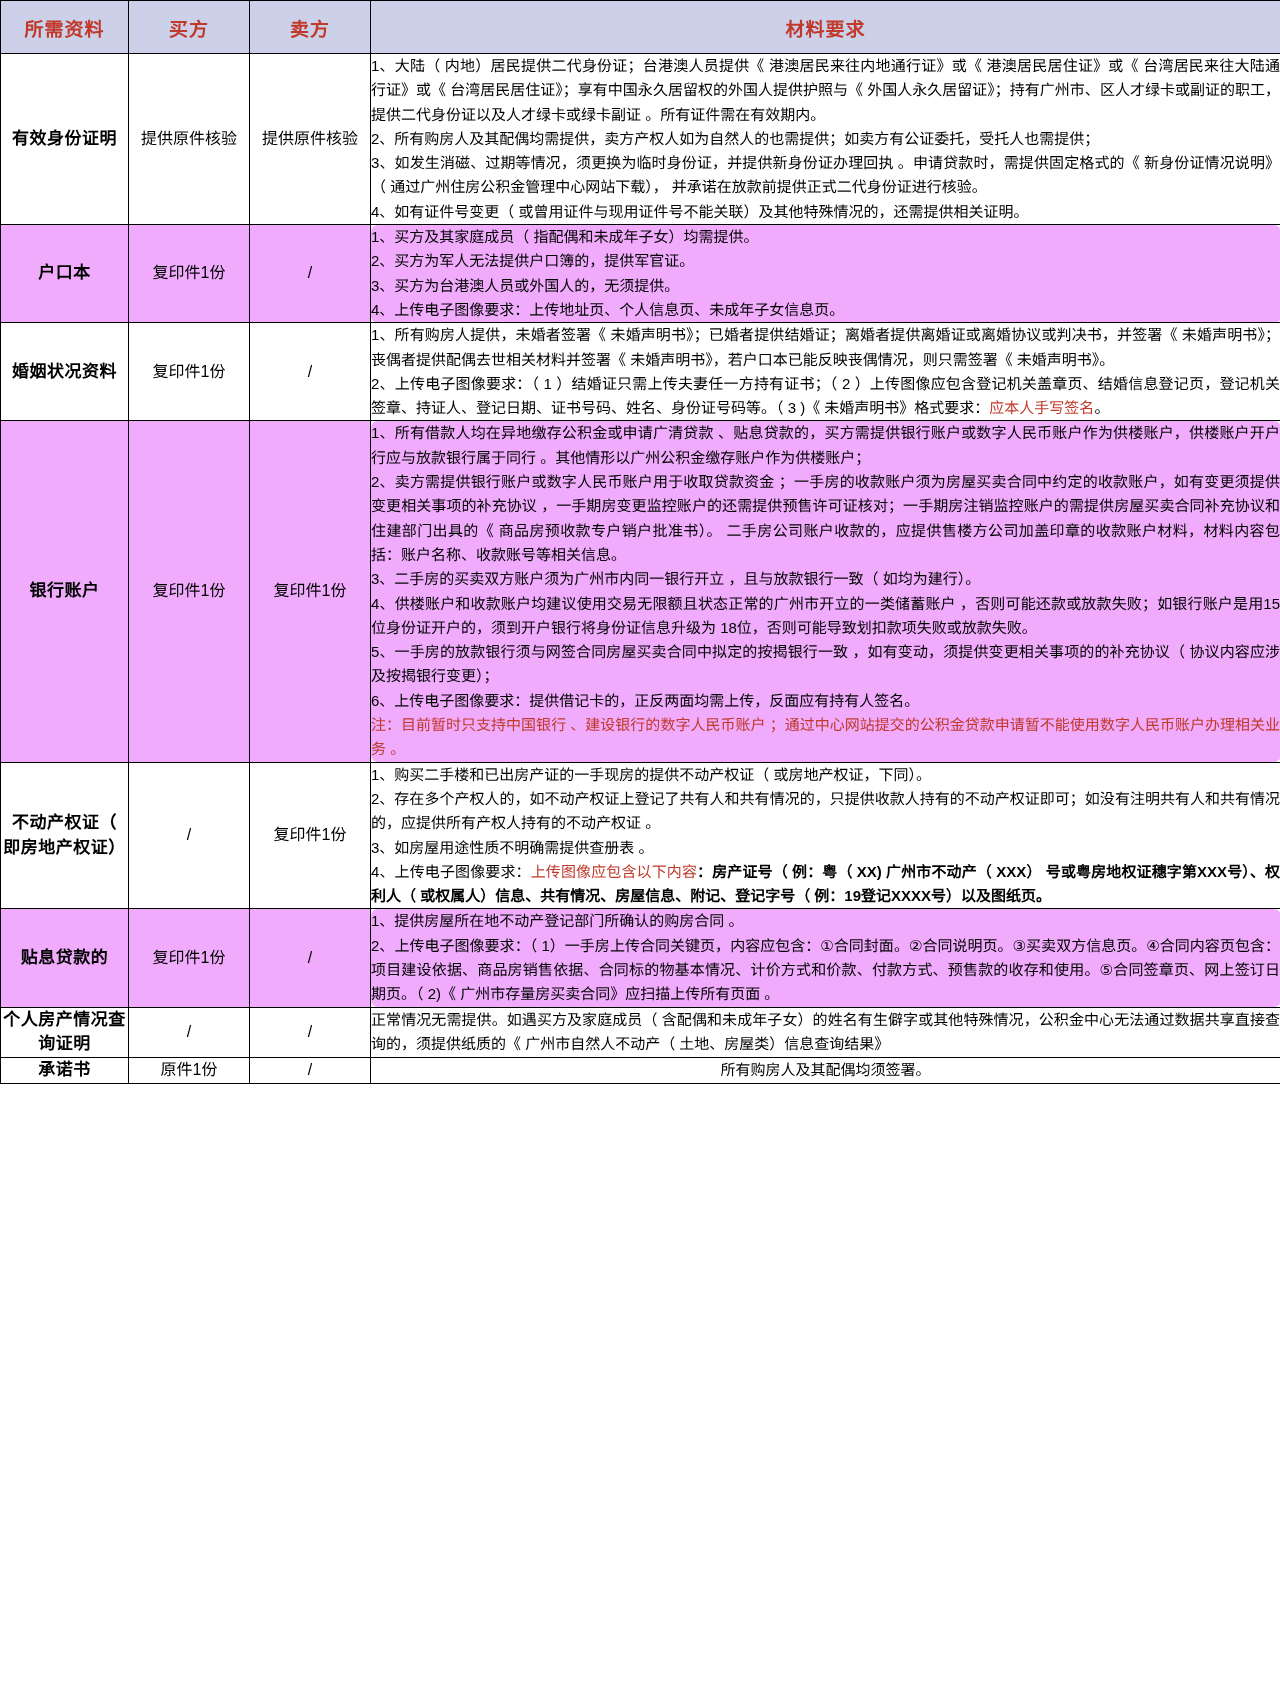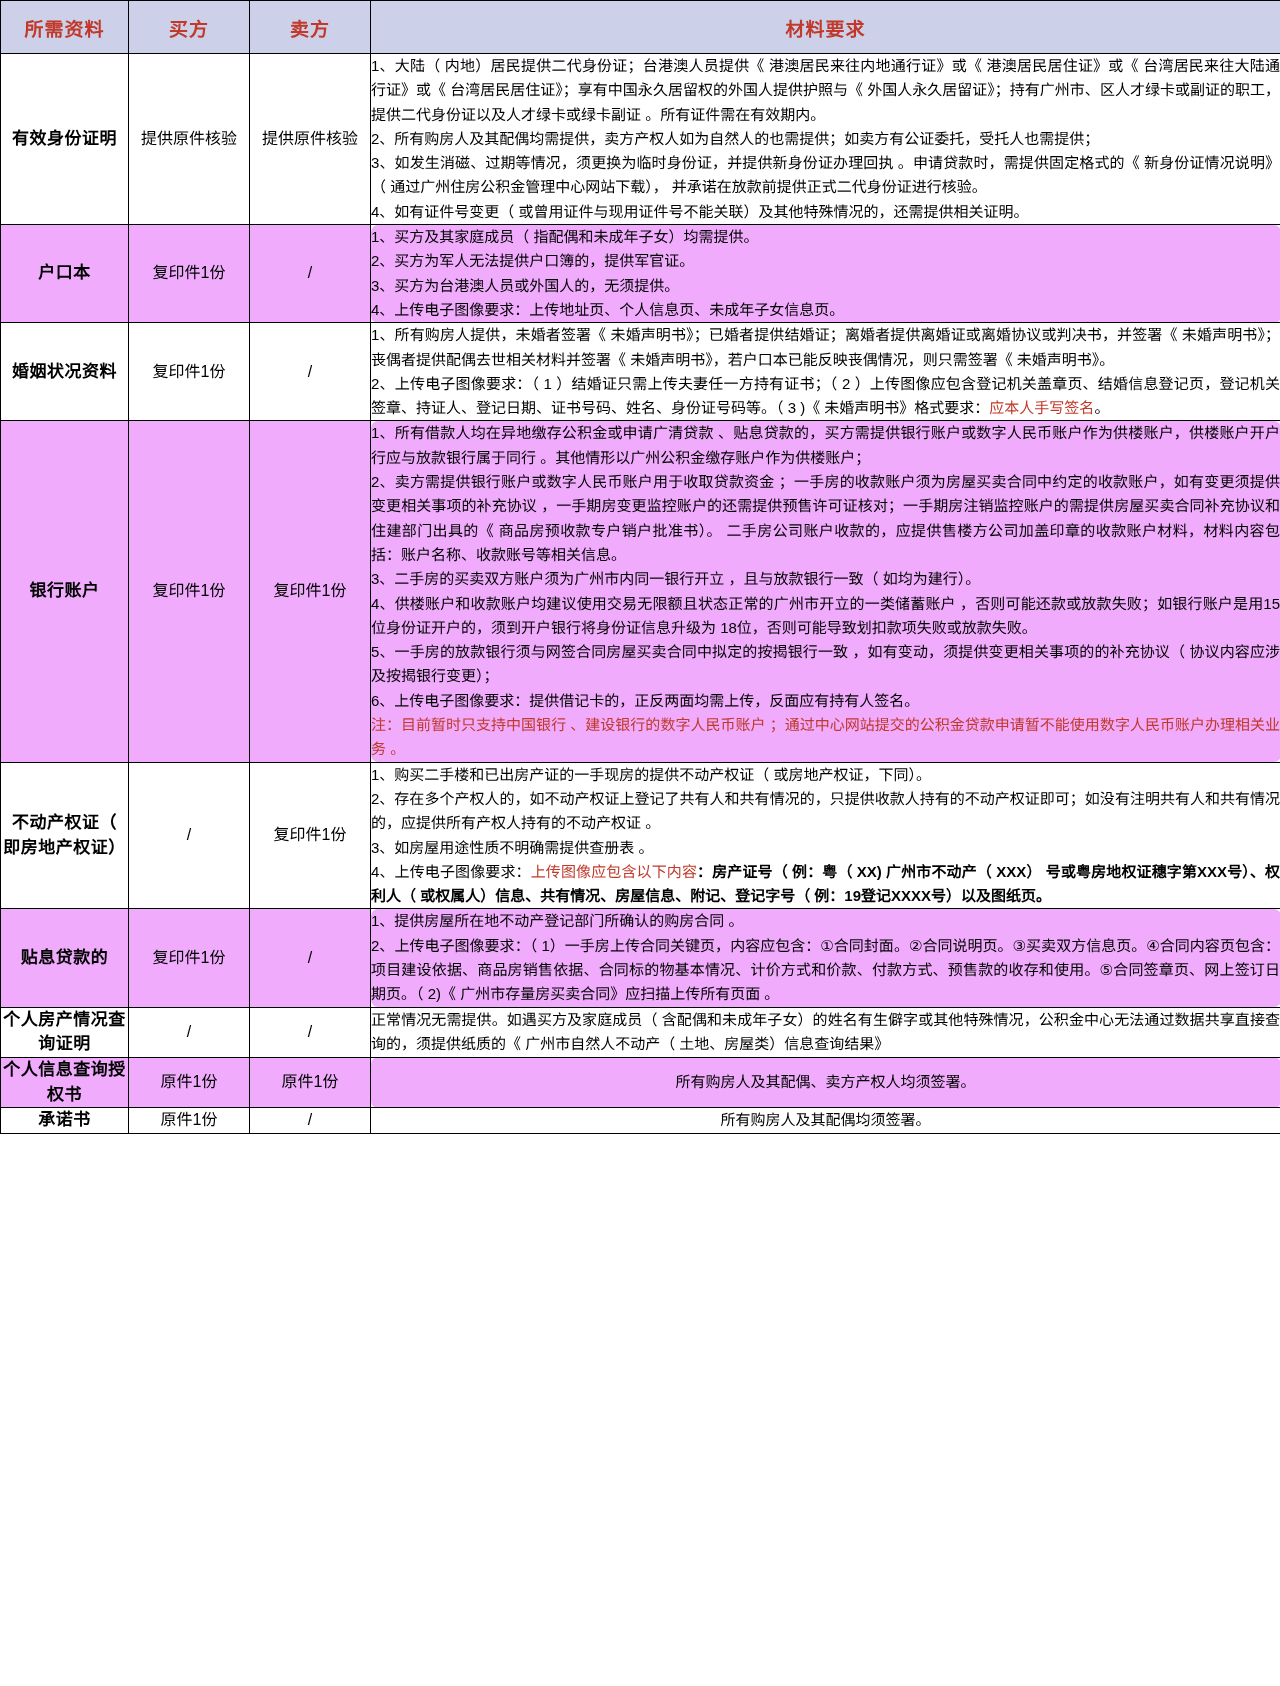--- a/index.html
+++ b/index.html
@@ -167,28 +167,20 @@
         </td>
       </tr>
       <tr class="plain">
         <td class="name-cell">个人房产情况查询证明</td>
         <td class="qty-cell">/</td>
         <td class="qty-cell">/</td>
         <td class="req-cell">
           <span class="req-line"><span>正常情况无需提供。如遇买方及家庭成员（ 含配偶和未成年子女）的姓名有生僻字或其他特殊情况，公积金中心无法通过数据共享直接查询的，须提供纸质的《 广州市自然人不动产（ 土地、房屋类）信息查询结果》</span></span>
         </td>
       </tr>
-      <tr class="shaded">
-        <td class="name-cell">个人信息查询授权书</td>
-        <td class="qty-cell">原件1份</td>
-        <td class="qty-cell">原件1份</td>
-        <td class="req-cell centered">
-          <span class="req-line"><span>所有购房人及其配偶、卖方产权人均须签署。</span></span>
-        </td>
-      </tr>
       <tr class="plain">
         <td class="name-cell">承诺书</td>
         <td class="qty-cell">原件1份</td>
         <td class="qty-cell">/</td>
         <td class="req-cell centered">
           <span class="req-line"><span>所有购房人及其配偶均须签署。</span></span>
         </td>
       </tr>
     </tbody>
 </table>

